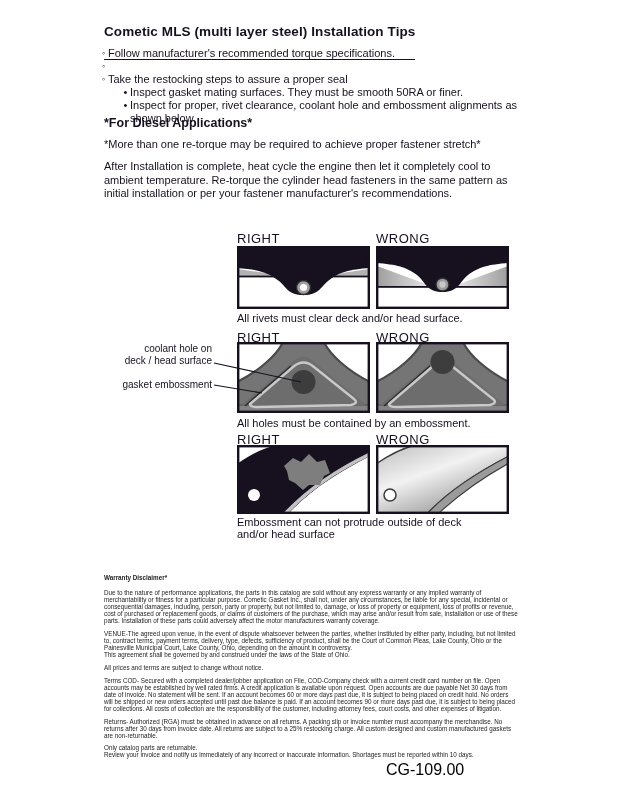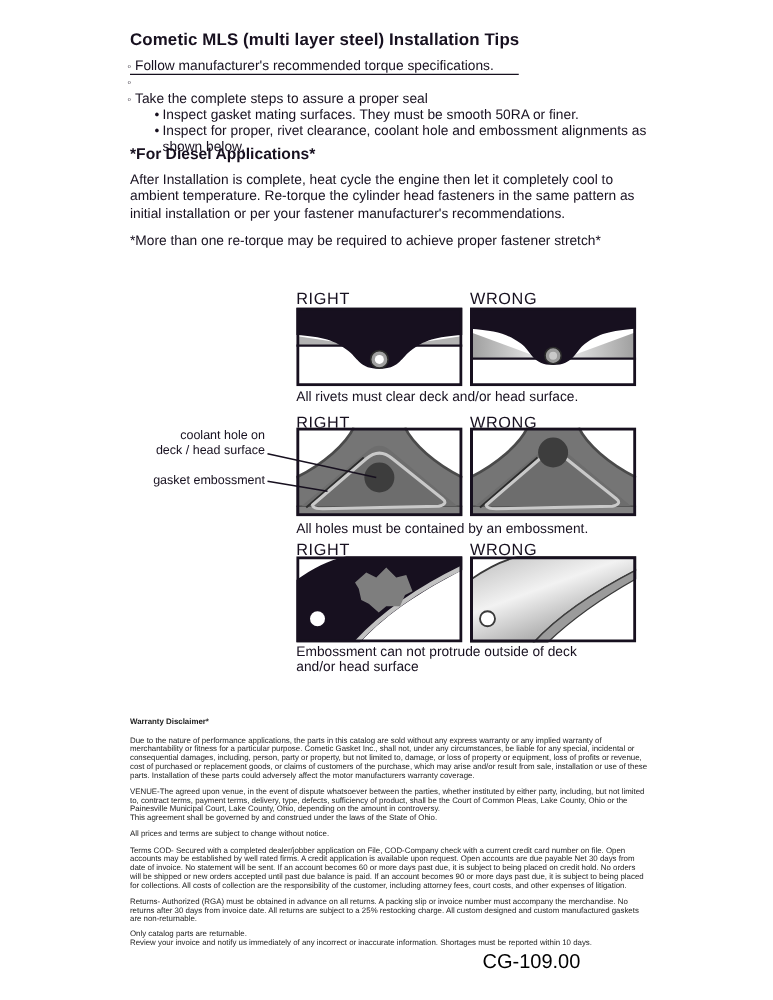--- a/index.html
+++ b/index.html
@@ -48,36 +48,36 @@
   <div class="bullets">
     <div class="b-row">
       <span class="mk">◦</span>
       <span>Follow manufacturer's recommended torque specifications.</span>
     </div>
     <div class="b-row">
       <span class="mk">◦</span>
     </div>
     <div class="b-row">
       <span class="mk">◦</span>
-      <span>Take the complete steps to assure a proper seal</span>
+      <span>Take the restocking steps to assure a proper seal</span>
     </div>
     <div class="b-row b-sub">
       <span class="mk">•</span>
       <span>Inspect gasket mating surfaces.  They must be smooth 50RA or finer.</span>
     </div>
     <div class="b-row b-sub">
       <span class="mk">•</span>
       <span>Inspect for proper, rivet clearance, coolant hole and embossment alignments as shown below.</span>
     </div>
   </div>
 
   <div class="diesel">
     <h2>*For Diesel Applications*</h2>
+    <p>*More than one re-torque may be required to achieve proper fastener stretch*</p>
     <p>After Installation is complete, heat cycle the engine then let it completely cool to ambient temperature. Re-torque the cylinder head fasteners in the same pattern as initial installation or per your fastener manufacturer's recommendations.</p>
-    <p>*More than one re-torque may be required to achieve proper fastener stretch*</p>
   </div>
 
   <div class="dg-head" style="left:237px;top:231px;">RIGHT</div>
   <div class="dg-head" style="left:376px;top:231px;">WRONG</div>
 
   <div class="dg-img" style="left:237px;top:246px;">
     <svg viewBox="0 0 133 63" width="133" height="63">
       <rect x="0" y="0" width="133" height="63" fill="#ffffff"></rect>
       <polygon points="1,23 52,30.5 1,30.5" fill="#b3b3b3"></polygon>
       <polygon points="132,23 81,30.5 132,30.5" fill="#b3b3b3"></polygon>

